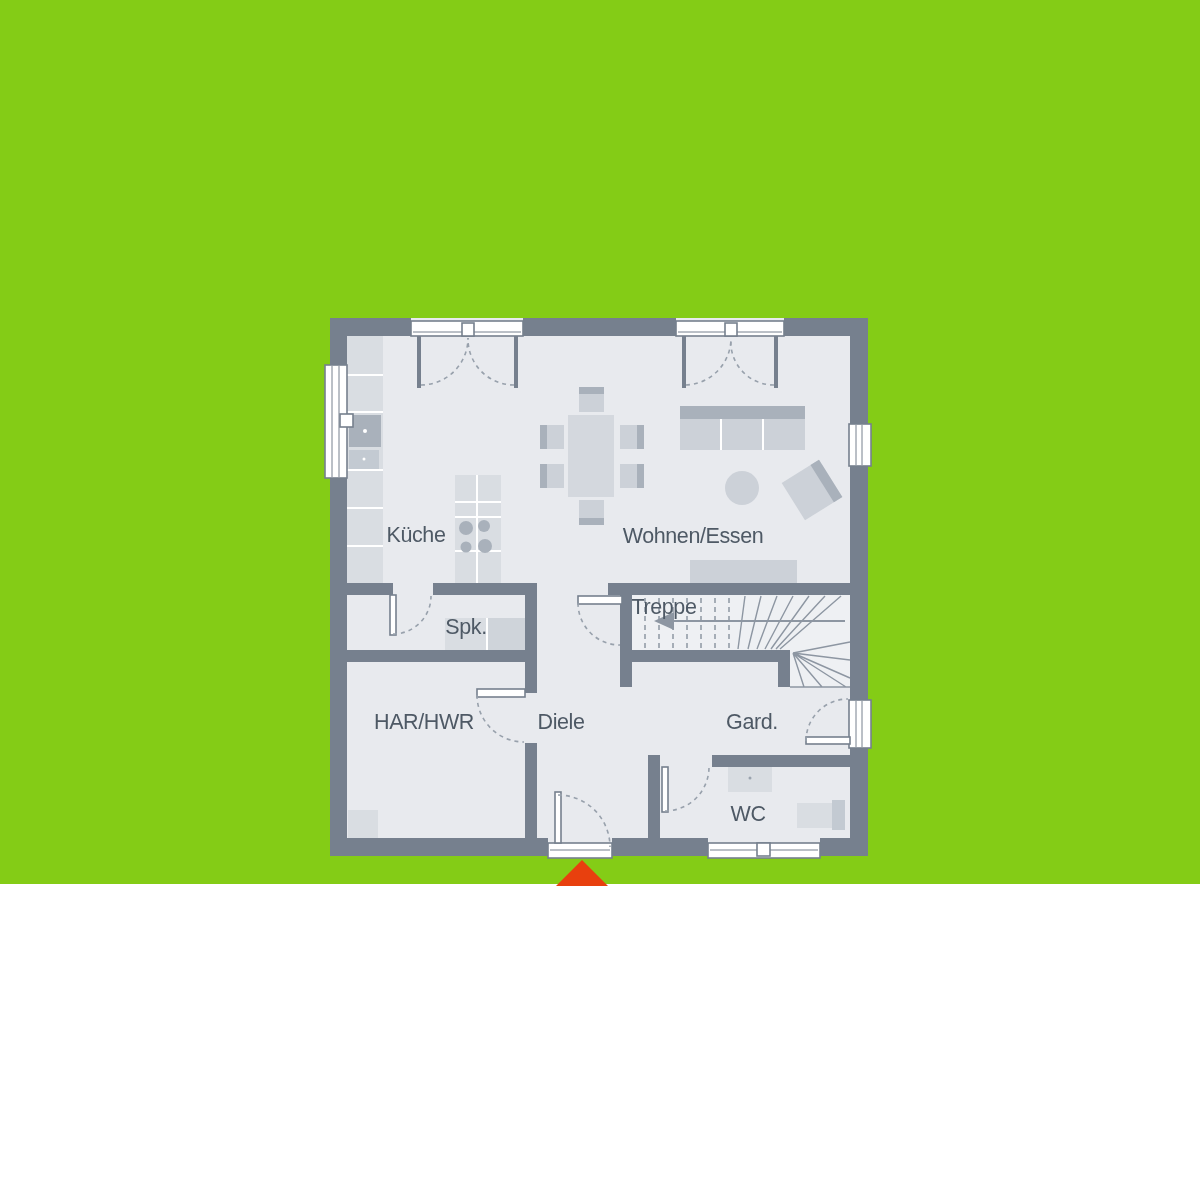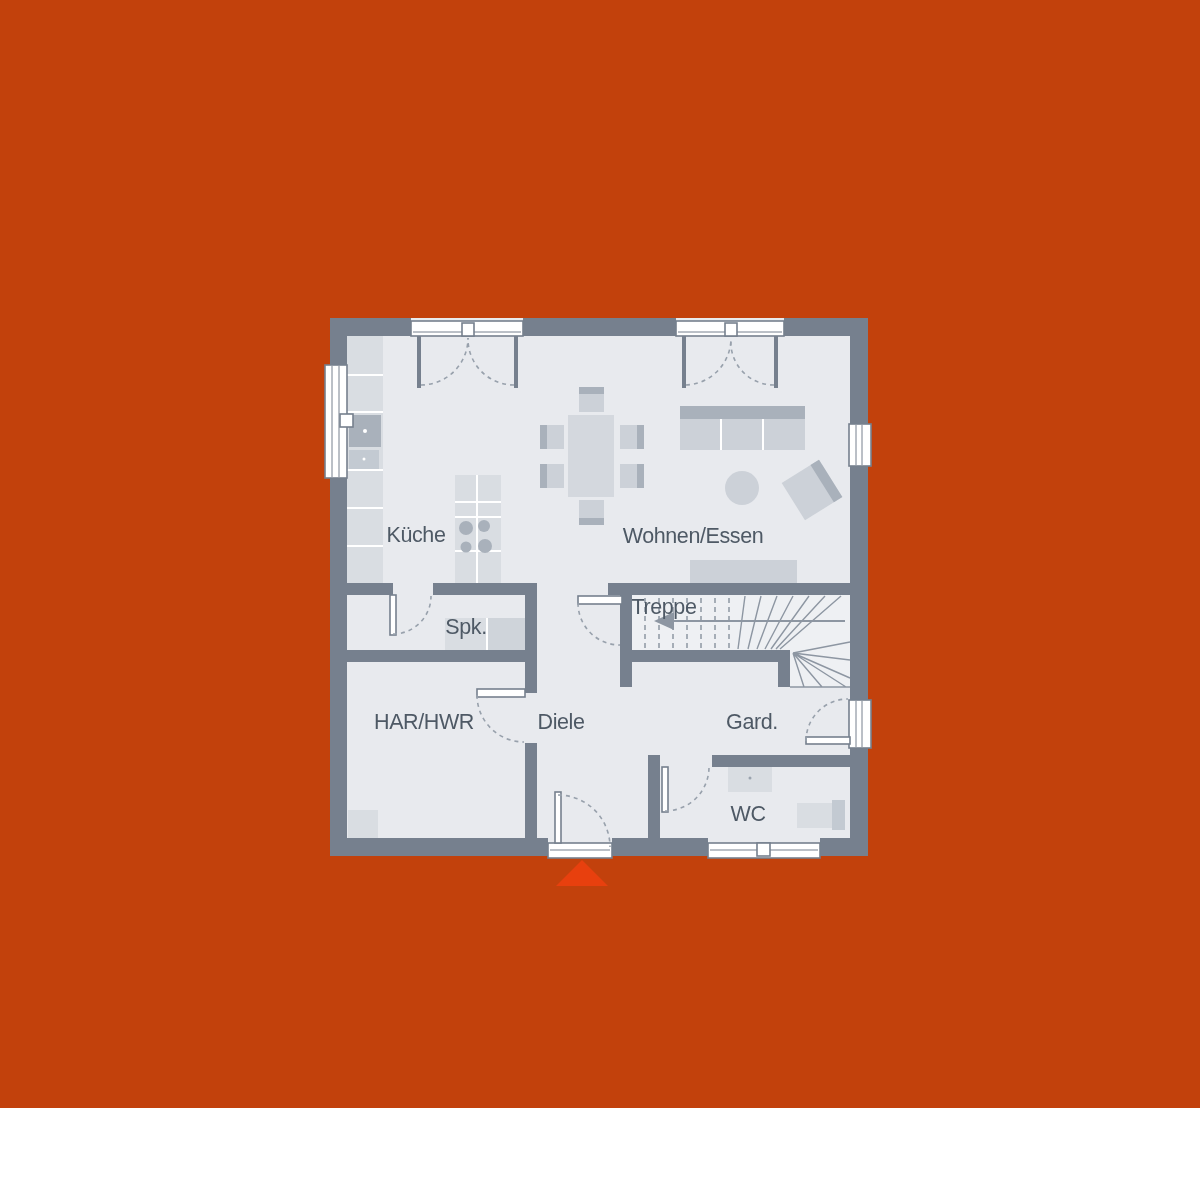--- a/index.html
+++ b/index.html
@@ -1,16 +1,16 @@
 <!DOCTYPE html>
 <html><head>
 <meta charset="utf-8">
 <style>
   html,body{margin:0;padding:0;background:#ffffff;width:1200px;height:1200px;overflow:hidden;}
-  .canvas{position:relative;width:1200px;height:1108px;background:#c2410c;}
+  .canvas{position:relative;width:1200px;height:884px;background:#84cc16;}
   svg{display:block;}
   .wall{fill:#76808e;}
   .floor{fill:#e8eaee;}
   .sfloor{fill:#eef0f3;}
   .flite{fill:#d9dde2;}
   .fmid{fill:#ccd1d8;}
   .ftab{fill:#d4d8de;}
   .fdark{fill:#a9b1bb;}
   .fappl{fill:#c3cad2;}
   .fshelf{fill:#cfd4da;}

